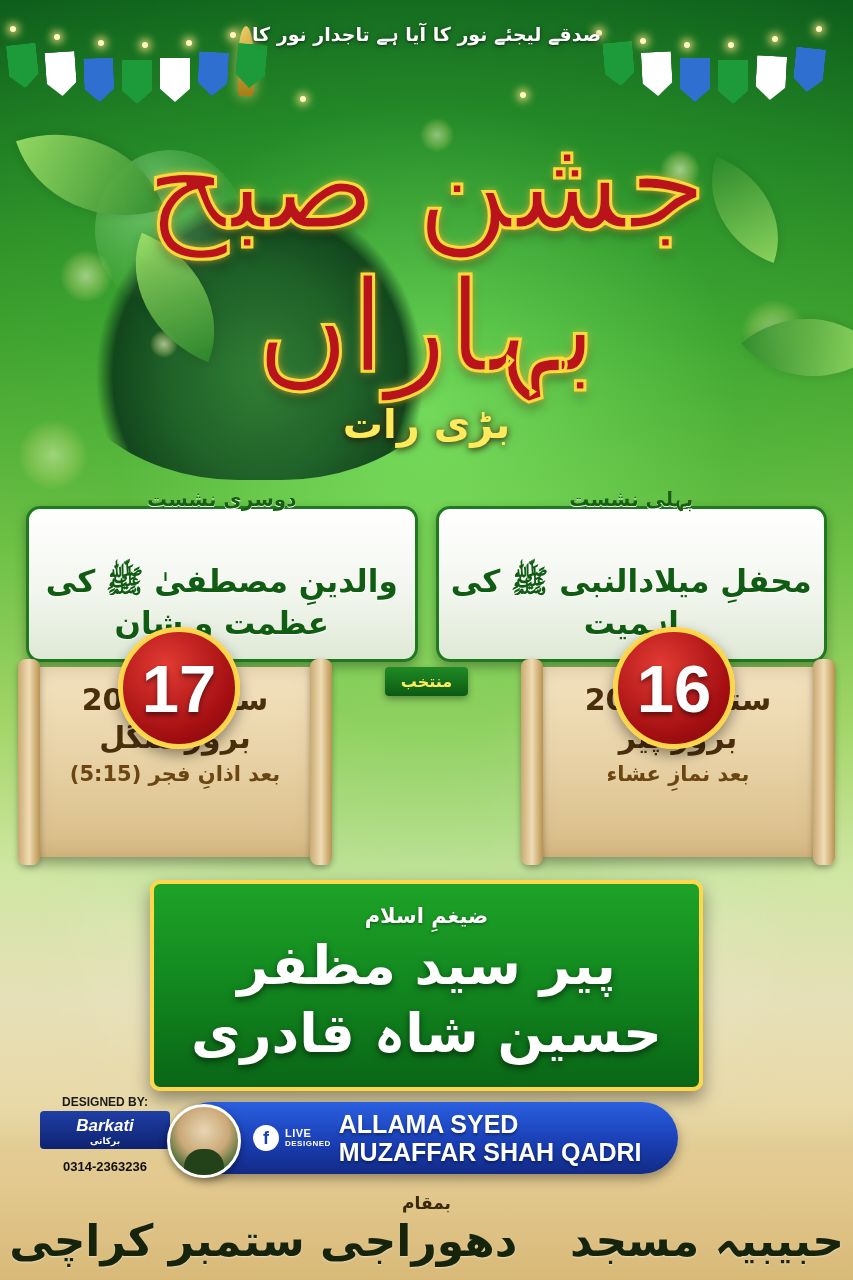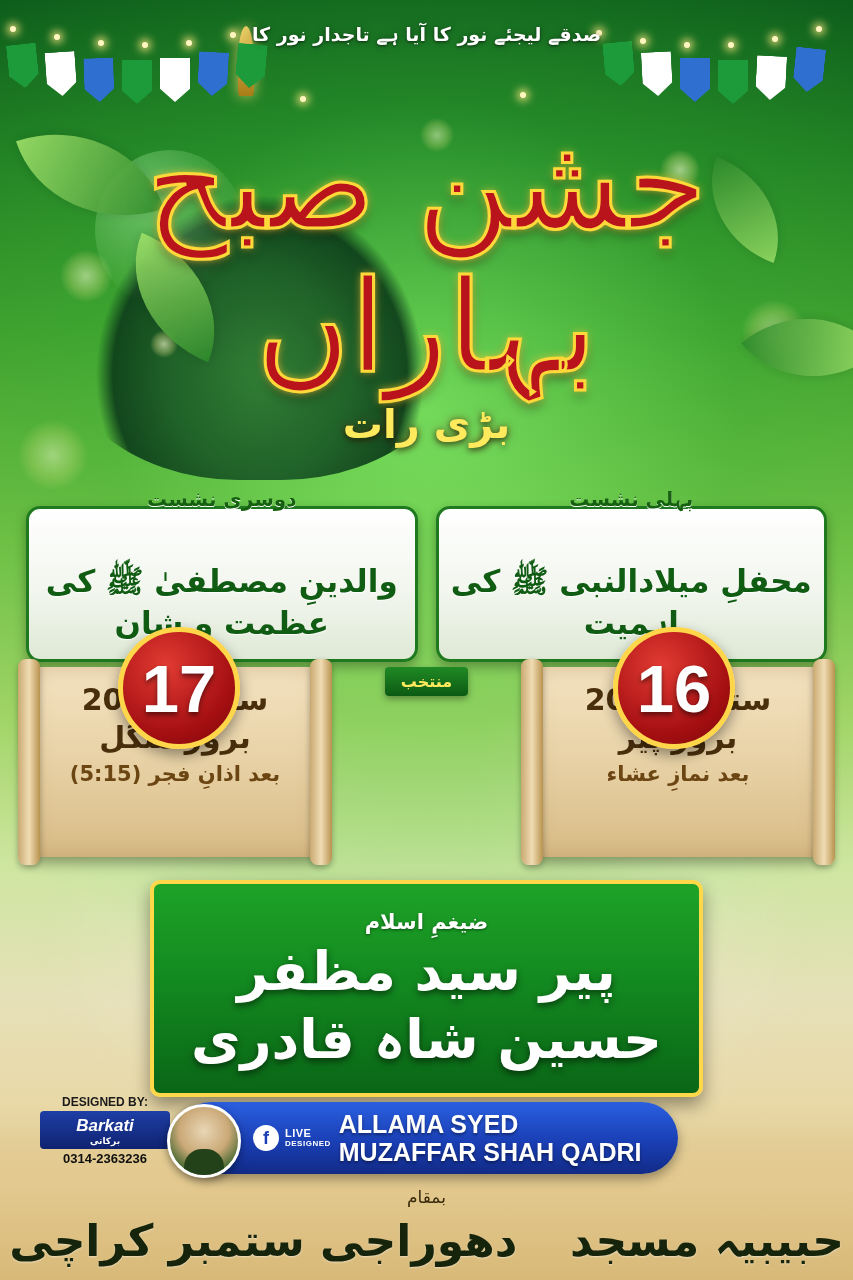--- a/index.html
+++ b/index.html
@@ -326,21 +326,21 @@
     text-align: center;
     z-index: 8;
   }
   .speaker-kicker {
     font-size: 25px;
     font-weight: bold;
     color: #ffe95c;
     text-shadow: 0 2px 3px rgba(0,0,0,0.5);
   }
   .speaker-title {
-    margin-top: 12px;
+    margin-top: 6px;
     font-size: 21px;
     font-weight: bold;
     color: #ffffff;
     text-shadow: 0 1px 3px rgba(0,0,0,0.5);
   }
   .speaker-name {
     margin-top: 4px;
     font-size: 54px;
     font-weight: bold;
     color: #ffffff;
@@ -371,21 +371,21 @@
     font-size: 17px;
     font-weight: bold;
     font-style: italic;
   }
   .designer-logo small {
     display: block;
     font-size: 9px;
     font-style: normal;
   }
   .designer-phone {
-    margin-top: 2px;
+    margin-top: 10px;
     font-size: 13px;
     font-weight: bold;
     color: #101010;
   }
 
   
   .live-strip {
     position: absolute;
     left: 175px;
     right: 175px;
@@ -455,23 +455,23 @@
   
   .footer {
     position: absolute;
     left: 0; right: 0;
     bottom: 12px;
     text-align: center;
     z-index: 9;
   }
   .footer-crest {
     font-size: 17px;
-    font-weight: normal;
+    font-weight: bold;
     color: #3a2a0c;
-    margin-bottom: 8px;
+    margin-bottom: 2px;
   }
   .footer-line {
     font-size: 44px;
     font-weight: bold;
     color: #16240c;
     line-height: 1.2;
     text-shadow: 0 1px 2px rgba(255,255,255,0.45);
   }
 </style>
 </head>

